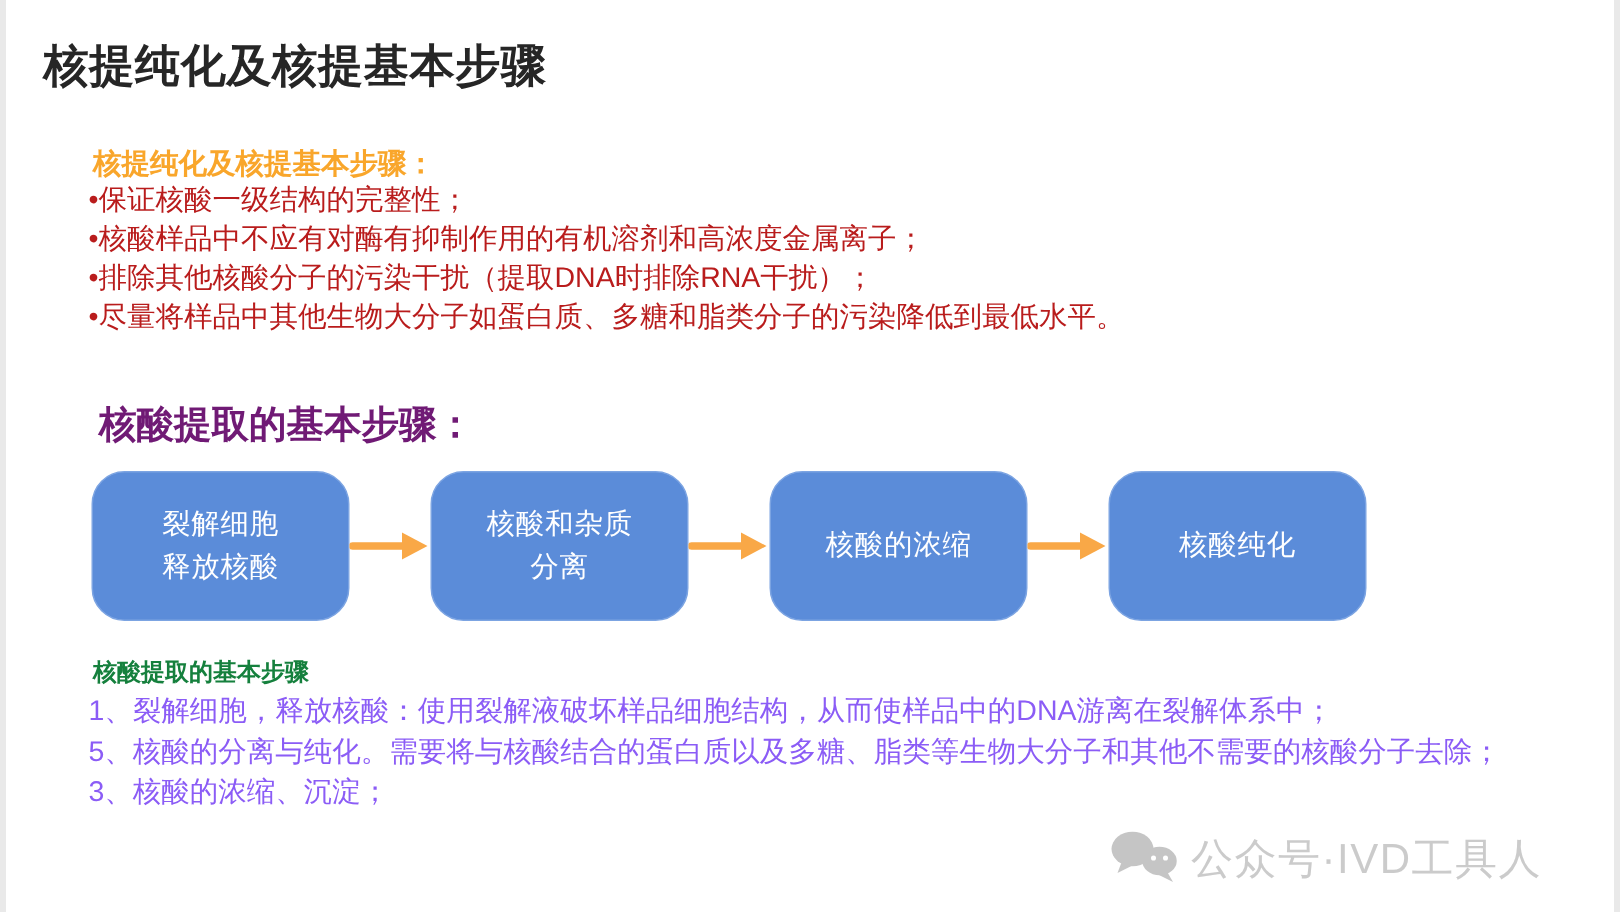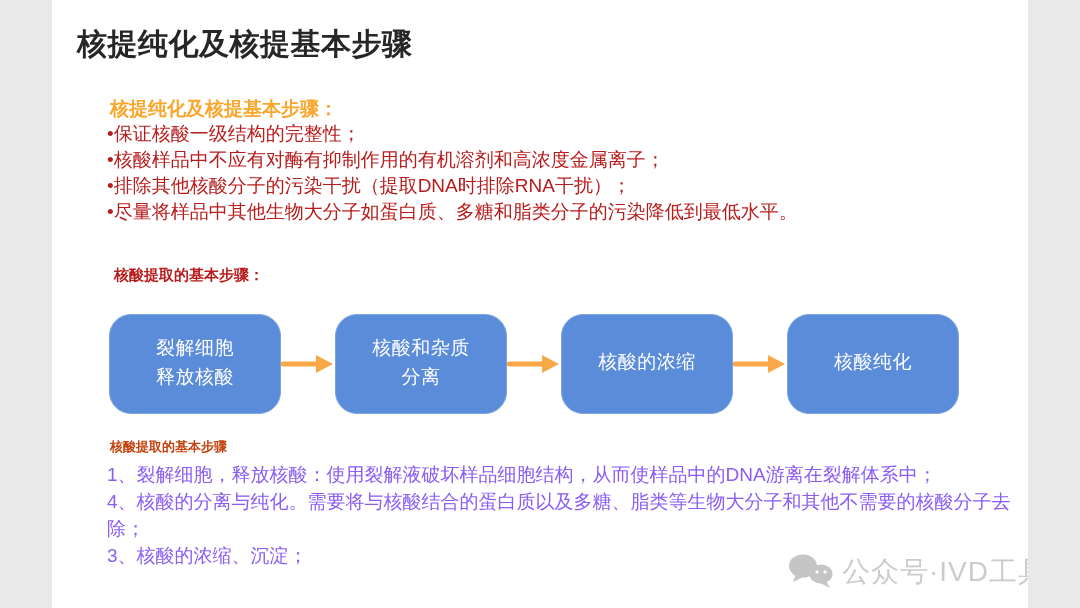--- a/index.html
+++ b/index.html
@@ -3,21 +3,21 @@
 <meta charset="utf-8">
 <style>
   * { margin: 0; padding: 0; box-sizing: border-box; }
   html, body { background: #e9e9e9; }
   body {
     font-family: "Liberation Sans", "DejaVu Sans", sans-serif;
     -webkit-font-smoothing: antialiased;
   }
   .slide {
     position: relative;
-    width: 976px;
+    width: 1072px;
     height: 608px;
     background: #ffffff;
     overflow: hidden;
     margin: 0 auto;
   }
   .slide-title {
     position: absolute;
     left: 25px;
     top: 24px;
     font-size: 30px;
@@ -41,32 +41,31 @@
     list-style: none;
     font-size: 19px;
     line-height: 26px;
     color: #b91c1c;
   }
   
   .flow-heading {
     position: absolute;
     left: 62px;
     top: 266px;
-    font-size: 15px;
+    font-size: 25px;
     font-weight: 700;
-    color: #b91c1c;
+    color: #701a75;
   }
   .flow-row {
     position: absolute;
     left: 57px;
     top: 314px;
     height: 100px;
     display: flex;
     align-items: flex-end;
-    font-family: Liberation Mono, monospace;
   }
   .flow-box {
     width: 172px;
     height: 100px;
     background: #5B8CD9;
     border: 1px solid #7CA4E2;
     border-radius: 22px;
     color: #ffffff;
     font-size: 19px;
     line-height: 1.55;
@@ -82,23 +81,23 @@
     height: 100px;
     display: flex;
     align-items: center;
     justify-content: center;
   }
   
   .details-heading {
     position: absolute;
     left: 58px;
     top: 438px;
-    font-size: 13px;
+    font-size: 16px;
     font-weight: 700;
-    color: #c2410c;
+    color: #15803d;
   }
   .details-list {
     position: absolute;
     left: 55px;
     top: 461px;
     list-style: none;
     font-size: 19px;
     line-height: 27px;
     color: #8b5cf6;
   }
@@ -159,21 +158,21 @@
         <line x1="2" y1="11" x2="37" y2="11" stroke="#F9A847" stroke-width="5" stroke-linecap="round"></line>
         <polygon points="35,2 52,11 35,20" fill="#F9A847"></polygon>
       </svg>
     </div>
     <div class="flow-box">核酸纯化</div>
   </div>
 
   <div class="details-heading">核酸提取的基本步骤</div>
   <ol class="details-list">
     <li>1、裂解细胞，释放核酸：使用裂解液破坏样品细胞结构，从而使样品中的DNA游离在裂解体系中；</li>
-    <li>4、核酸的分离与纯化。需要将与核酸结合的蛋白质以及多糖、脂类等生物大分子和其他不需要的核酸分子去除；</li>
+    <li>5、核酸的分离与纯化。需要将与核酸结合的蛋白质以及多糖、脂类等生物大分子和其他不需要的核酸分子去除；</li>
     <li>3、核酸的浓缩、沉淀；</li>
   </ol>
 
   <div class="watermark">
     <span>
       <svg width="46" height="42" viewBox="0 0 46 42" aria-hidden="true">
         <g fill="#ababab" opacity="0.8">
           <ellipse cx="15" cy="17" rx="14" ry="11.5"></ellipse>
           <path d="M8 25 L5 33 L15 28 Z"></path>
           <ellipse cx="33" cy="25" rx="11.5" ry="9.5"></ellipse>

